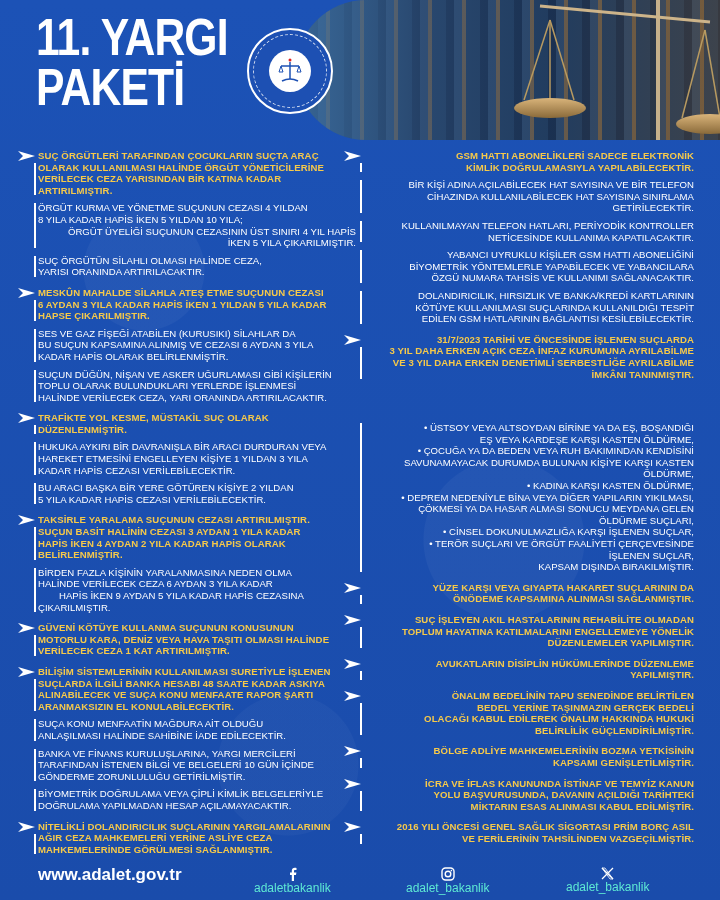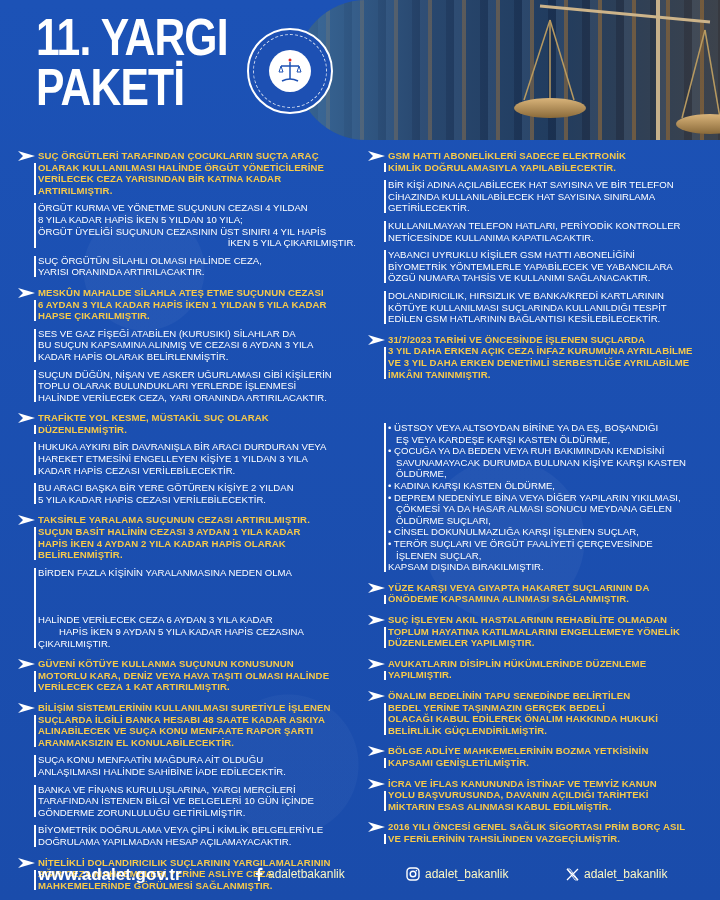--- a/index.html
+++ b/index.html
@@ -46,21 +46,21 @@
     width: 42px; height: 42px; border-radius: 50%; background: #fff;
     display: flex; align-items: center; justify-content: center;
   }
   .emblem-ring {
     position: absolute; inset: 4px; border-radius: 50%;
     border: 1px dashed rgba(255,255,255,0.8);
   }
 
   .col { position: absolute; top: 150px; z-index: 1; }
   .col-left { left: 18px; width: 338px; }
-  .col-right { left: 368px; width: 350px; }
+  .col-right { left: 344px; width: 350px; text-align: right; }
 
   .item { margin-bottom: 9px; }
   .item-head {
     position: relative;
     padding-left: 20px;
     color: #f6c94a;
     font-weight: bold;
     font-size: 9.6px;
     line-height: 11.6px;
     letter-spacing: 0.1px;
@@ -88,22 +88,22 @@
 
   .footer {
     position: absolute; left: 0; top: 855px; width: 720px; height: 45px; z-index: 1;
   }
   .footer .url {
     position: absolute; left: 38px; top: 10px;
     font-weight: bold; font-size: 17px; color: #fff;
   }
   .footer .social {
     position: absolute; top: 12px;
-    display: flex; align-items: center; gap: 5px;
-    font-size: 12px; color: #fef9c3;
+    display: flex; align-items: center; 
+    font-size: 12px; color: #5eead4; flex-direction: column;
   }
   .soc-fb { left: 254px; }
   .soc-ig { left: 406px; }
   .soc-x { left: 566px; }
 </style>
 </head>
 <body>
 
 <div class="bg-pattern"></div>
 
@@ -160,21 +160,21 @@
           <div>OLARAK KULLANILMASI HALİNDE ÖRGÜT YÖNETİCİLERİNE</div>
           <div>VERİLECEK CEZA YARISINDAN BİR KATINA KADAR</div>
           <div>ARTIRILMIŞTIR.</div>
         </div>
       </div>
       <div class="sub">
         <span class="bar-line"></span>
         <div class="sub-lines">
           <div style="white-space: pre;">ÖRGÜT KURMA VE YÖNETME SUÇUNUN CEZASI 4 YILDAN</div>
           <div style="white-space: pre;">8 YILA KADAR HAPİS İKEN 5 YILDAN 10 YILA;</div>
-          <div style="white-space: pre;">ÖRGÜT ÜYELİĞİ SUÇUNUN CEZASININ ÜST SINIRI 4 YIL HAPİS</div>
+          <div style="white-space: pre; text-align: right;">ÖRGÜT ÜYELİĞİ SUÇUNUN CEZASININ ÜST SINIRI 4 YIL HAPİS</div>
           <div style="white-space: pre; text-align: right;">İKEN 5 YILA ÇIKARILMIŞTIR.</div>
         </div>
       </div>
       <div class="sub">
         <span class="bar-line"></span>
         <div class="sub-lines">
           <div style="white-space: pre;">SUÇ ÖRGÜTÜN SİLAHLI OLMASI HALİNDE CEZA,</div>
           <div style="white-space: pre;">YARISI ORANINDA ARTIRILACAKTIR.</div>
         </div>
       </div>
@@ -245,21 +245,21 @@
           <div>TAKSİRLE YARALAMA SUÇUNUN CEZASI ARTIRILMIŞTIR.</div>
           <div>SUÇUN BASİT HALİNİN CEZASI 3 AYDAN 1 YILA KADAR</div>
           <div>HAPİS İKEN 4 AYDAN 2 YILA KADAR HAPİS OLARAK</div>
           <div>BELİRLENMİŞTİR.</div>
         </div>
       </div>
       <div class="sub">
         <span class="bar-line"></span>
         <div class="sub-lines">
           <div style="white-space: pre;">BİRDEN FAZLA KİŞİNİN YARALANMASINA NEDEN OLMA</div>
-          <div style="white-space: pre; margin-top: 36px;">HALİNDE VERİLECEK CEZA 6 AYDAN 3 YILA KADAR</div>
+          <div style="white-space: pre;">HALİNDE VERİLECEK CEZA 6 AYDAN 3 YILA KADAR</div>
           <div style="white-space: pre; margin-left: 21px;">HAPİS İKEN 9 AYDAN 5 YILA KADAR HAPİS CEZASINA</div>
           <div style="white-space: pre;">ÇIKARILMIŞTIR.</div>
         </div>
       </div>
     </div>
     <div class="item">
       <div class="item-head">
         <svg class="arrow" viewBox="0 0 17 10">
           <path d="M0 0 L17 5 L0 10 L5 5 Z" fill="#fff"></path>
         </svg>

